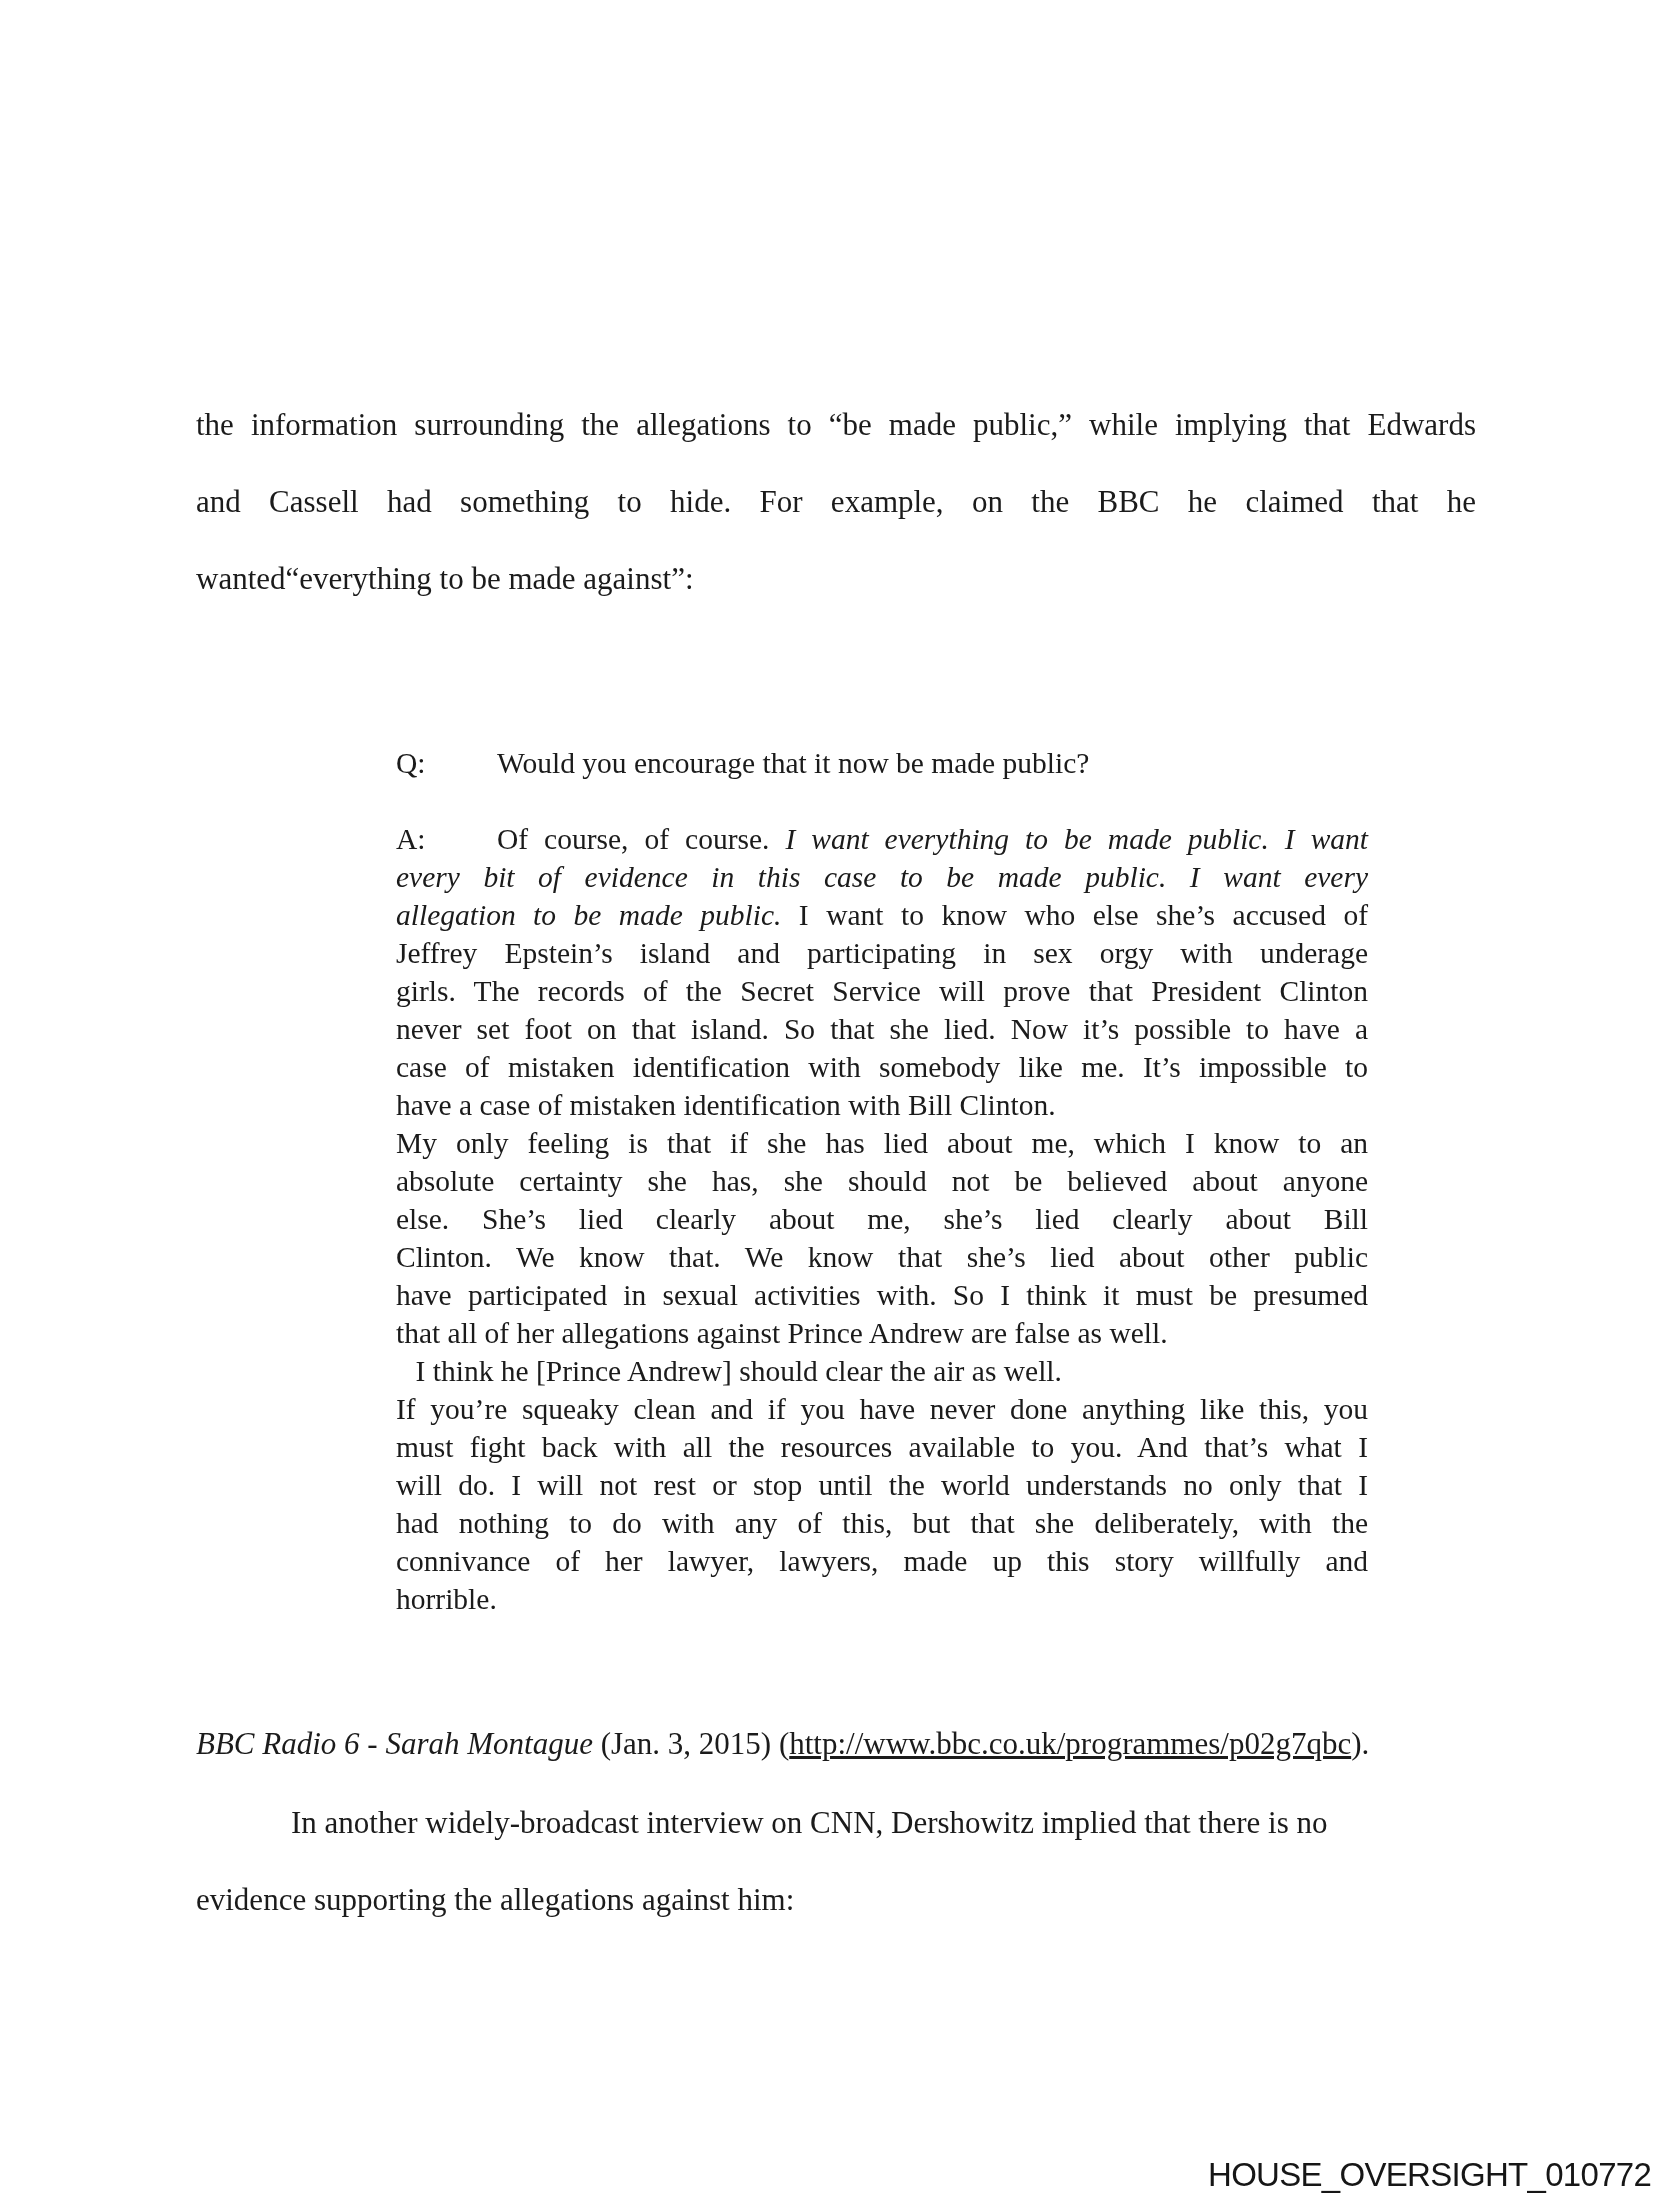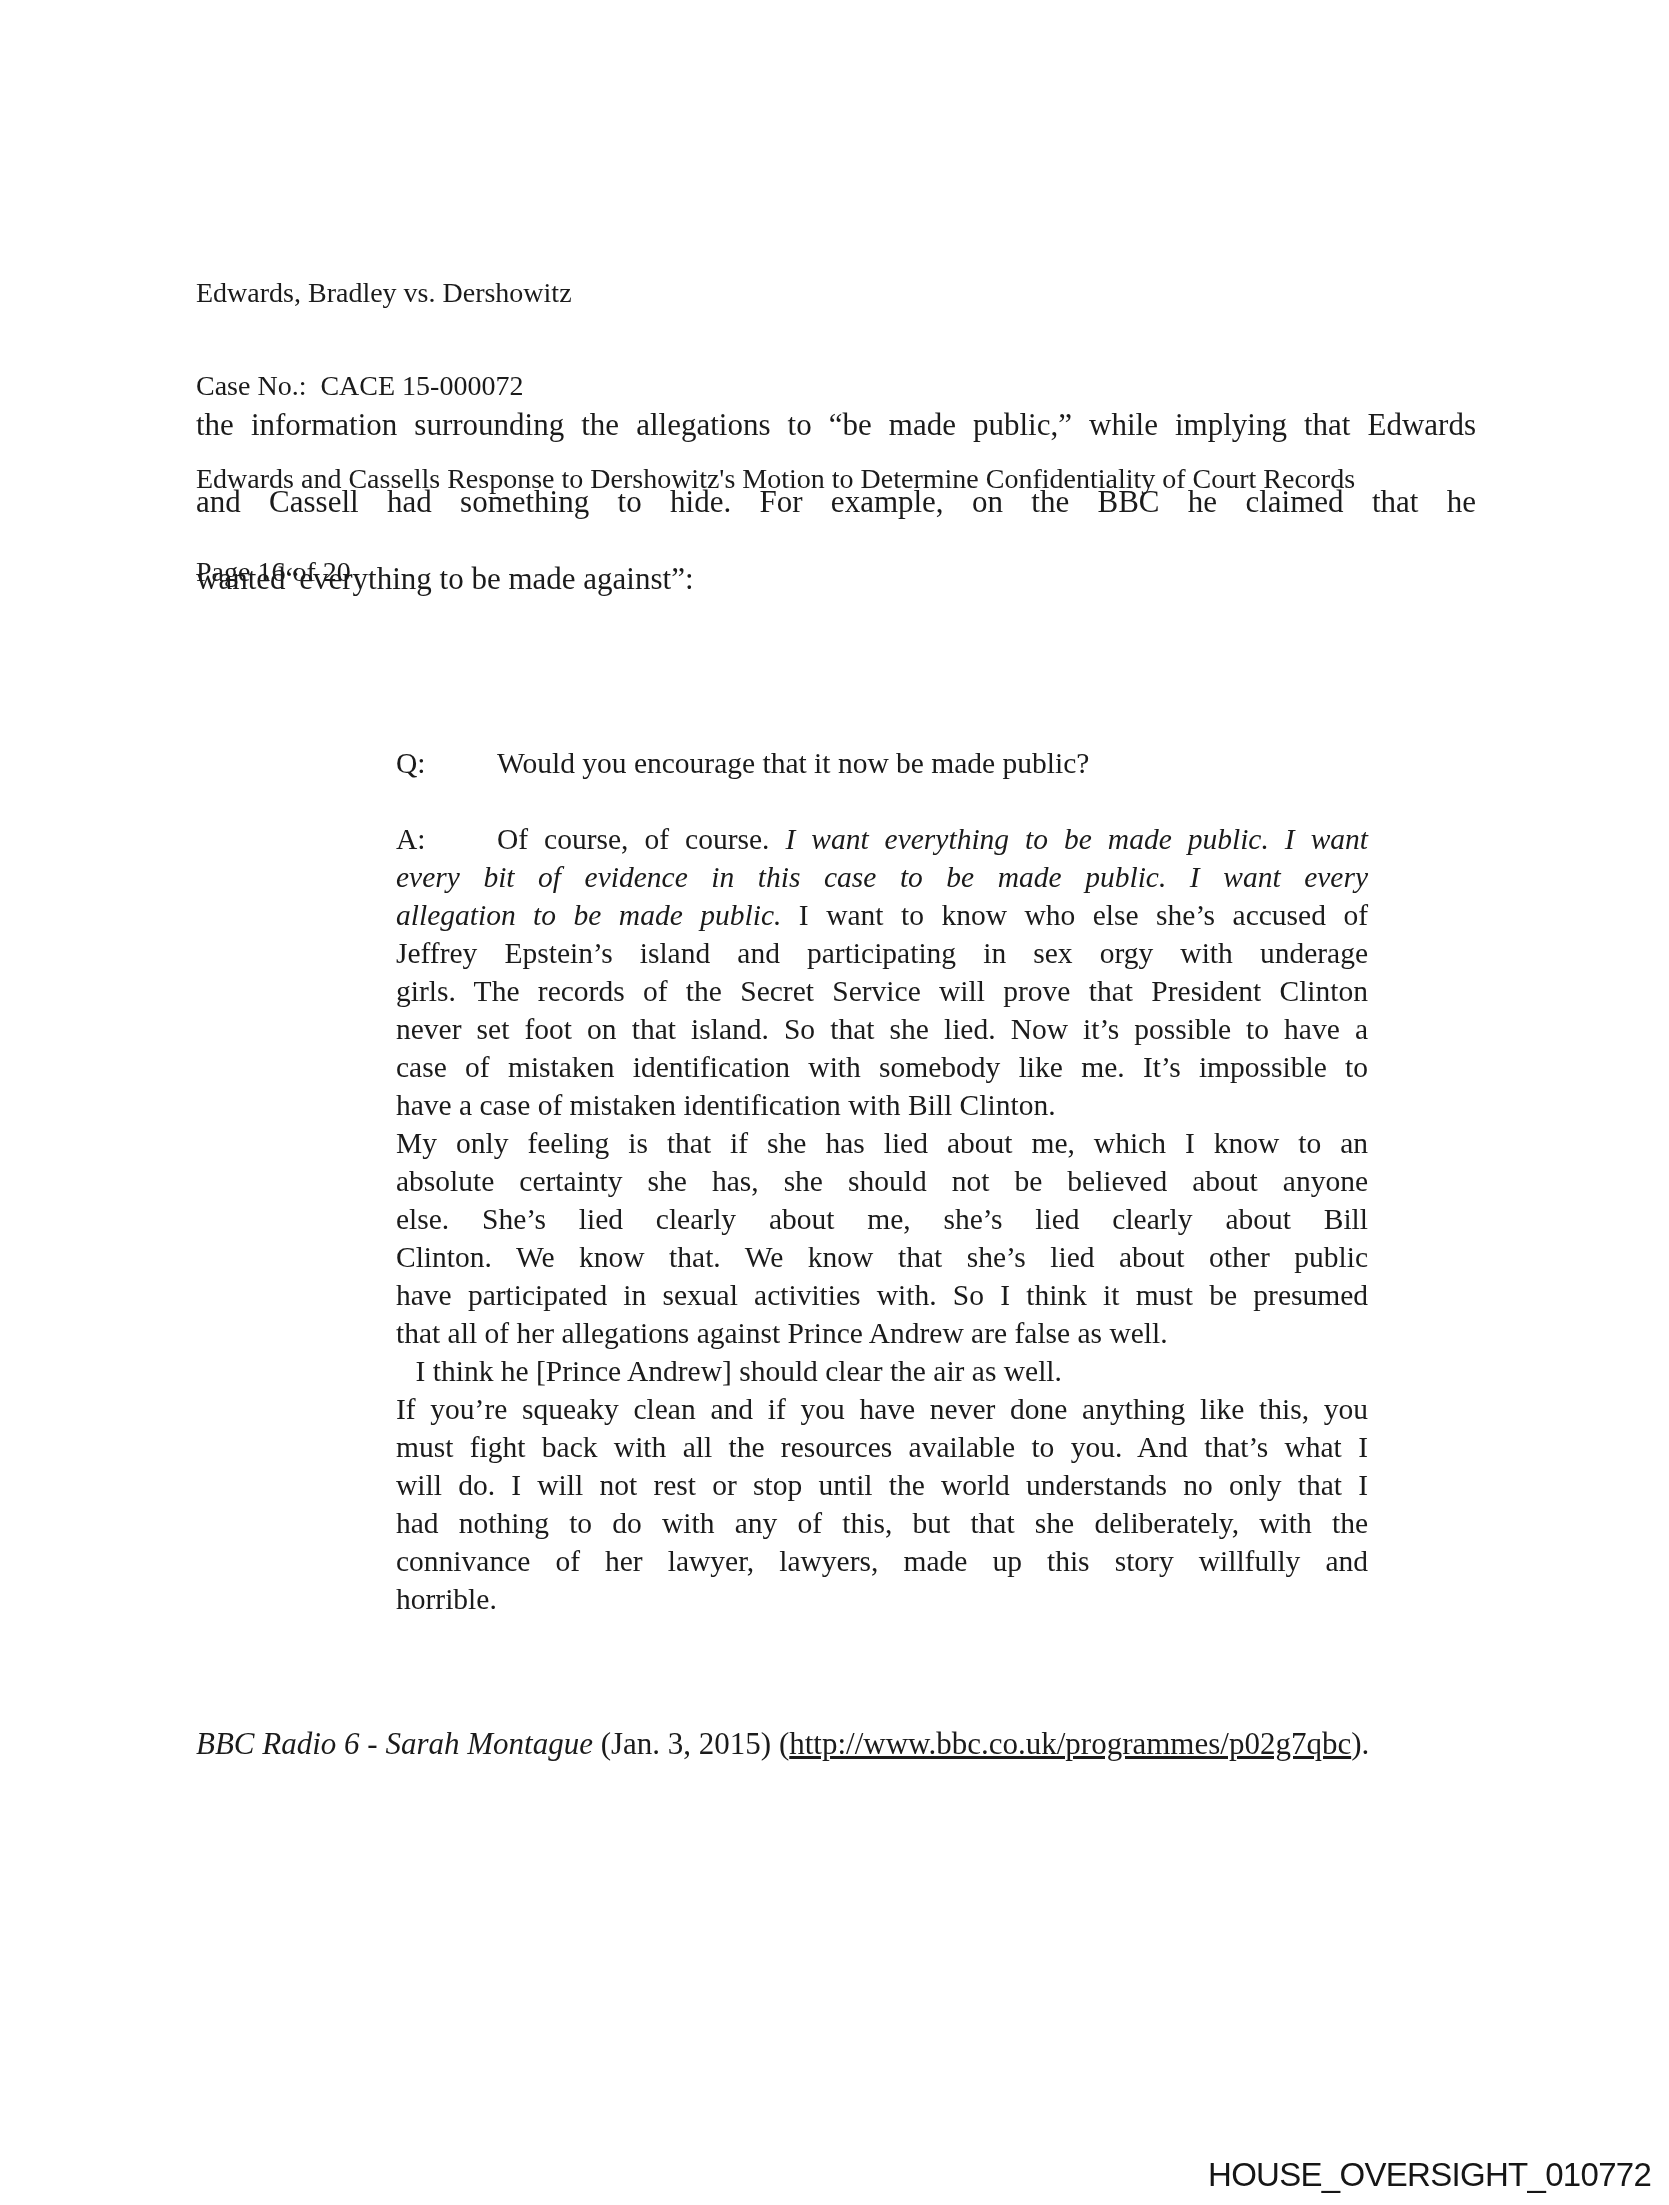--- a/index.html
+++ b/index.html
@@ -55,26 +55,20 @@
     font-family: "Liberation Sans", "DejaVu Sans", sans-serif;
     font-size: 33px; letter-spacing: -0.7px; color: #161616;
     white-space: nowrap;
   }
 </style>
 </head>
 <body>
 
 <div class="page">
 
-  <div class="header">
-    <div>Edwards, Bradley vs. Dershowitz</div>
-    <div>Case No.:&nbsp; CACE 15-000072</div>
-    <div>Edwards and Cassells Response to Dershowitz's Motion to Determine Confidentiality of Court Records</div>
-    <div>Page 16 of 20</div>
-  </div>
 
   <div class="intro">
 
       <div class="line">the information surrounding the allegations to “be made public,” while implying that Edwards</div>
       <div class="line">and Cassell had something to hide.  For example, on the BBC he claimed that he</div>
       <div class="line nojust">wanted“everything to be made against”:</div>
     </div>
 
   <div class="quote">
     <div class="line nojust qtab">
@@ -105,17 +99,22 @@
         <div class="line">must fight back with all the resources available to you.  And that’s what I</div>
         <div class="line">will do.  I will not rest or stop until the world understands no only that I</div>
         <div class="line">had nothing to do with any of this, but that she deliberately, with the</div>
         <div class="line">connivance of her lawyer, lawyers, made up this story willfully and</div>
         <div class="line nojust">horrible.</div>
       </div>
   </div>
 
   <div class="citation"><i>BBC Radio 6 - Sarah Montague</i><span> (Jan. 3, 2015) (</span><a class="url">http://www.bbc.co.uk/programmes/p02g7qbc</a><span>).</span></div>
 
+  <div class="closing">
+
+  <div class="line nojust ind">In another widely-broadcast interview on CNN, Dershowitz implied that there is no</div>
+      <div class="line nojust">evidence supporting the allegations against him:</div>
+    </div>
 
   <div class="footer">HOUSE_OVERSIGHT_010772</div>
 
 </div>
 
 
 </body></html>

